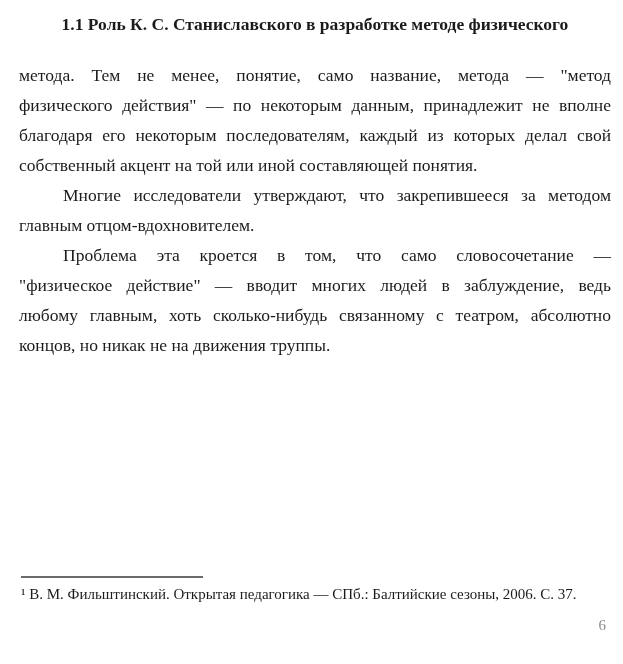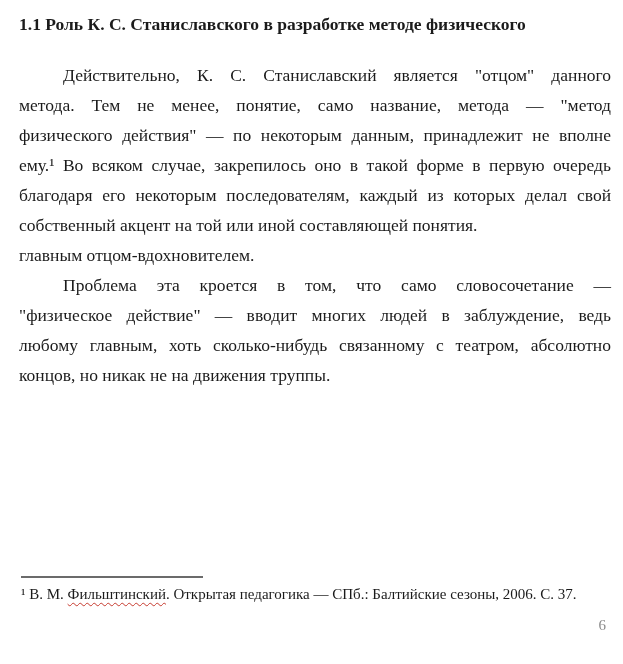--- a/index.html
+++ b/index.html
@@ -15,20 +15,21 @@
     font-family: "Liberation Serif", "DejaVu Serif", serif;
     color: #1b1b1b;
     overflow: hidden;
   }
   .heading {
     padding-top: 6px;
     margin-left: 19px;
     margin-right: 12px;
   }
   .heading-line {
+    text-align: center;
     font-weight: bold;
     font-size: 17.5px;
     line-height: 36px;
     white-space: nowrap;
   }
   .body-text {
     margin: 18px 12px 0 19px;
     font-size: 17.5px;
   }
   .line {
@@ -51,21 +52,20 @@
   }
   .footnote {
     position: absolute;
     left: 21px;
     top: 585px;
     right: 14px;
     font-size: 15px;
     line-height: 19px;
   }
   .misspelled {
-    text-decoration: underline;
     text-decoration-style: wavy;
     text-decoration-color: #c63b2f;
     text-decoration-thickness: 1px;
     text-underline-offset: 3px;
     margin-top: 40px;
   }
   .page-number {
     position: absolute;
     top: 617px;
     right: 17px;
@@ -77,28 +77,27 @@
 <body>
 
 <div class="page">
 
   <div class="heading">
       <div class="heading-line">1.1 Роль К. С. Станиславского в разработке методе физического</div>
     </div>
 
   <div class="body-text">
       <div class="paragraph">
-        <div class="line first justify">Действительно, К. С. Станиславский является "отцом" данного</div>
         <div class="line justify">метода. Тем не менее, понятие, само название, метода — "метод</div>
         <div class="line justify">физического действия" — по некоторым данным, принадлежит не вполне</div>
-        <div class="line justify">ему.¹ Во всяком случае, закрепилось оно в такой форме в первую очередь</div>
         <div class="line justify">благодаря его некоторым последователям, каждый из которых делал свой</div>
         <div class="line">собственный акцент на той или иной составляющей понятия.</div>
       </div>
       <div class="paragraph">
+        <div class="line first justify">Многие исследователи утверждают, что закрепившееся за методом</div>
         <div class="line">главным отцом-вдохновителем.</div>
       </div>
       <div class="paragraph">
         <div class="line first justify">Проблема эта кроется в том, что само словосочетание —</div>
         <div class="line justify">"физическое действие" — вводит многих людей в заблуждение, ведь</div>
         <div class="line justify">любому главным, хоть сколько-нибудь связанному с театром, абсолютно</div>
         <div class="line">концов, но никак не на движения труппы.</div>
       </div>
     </div>
 

